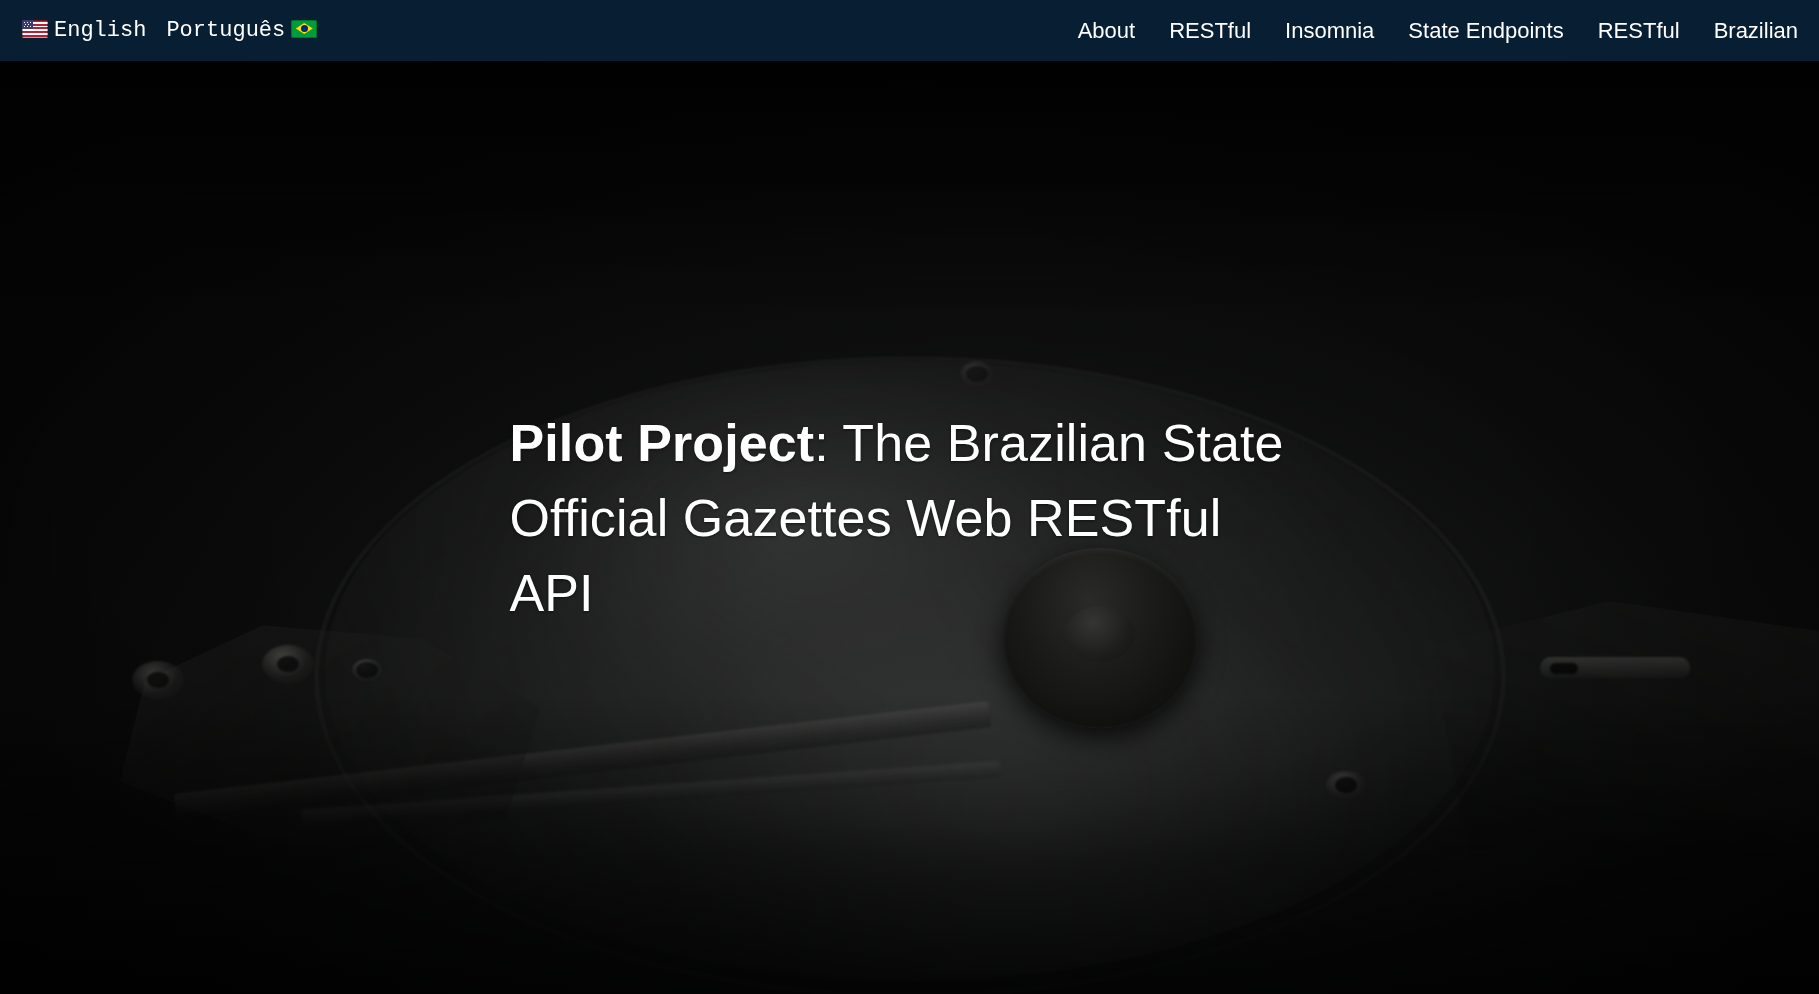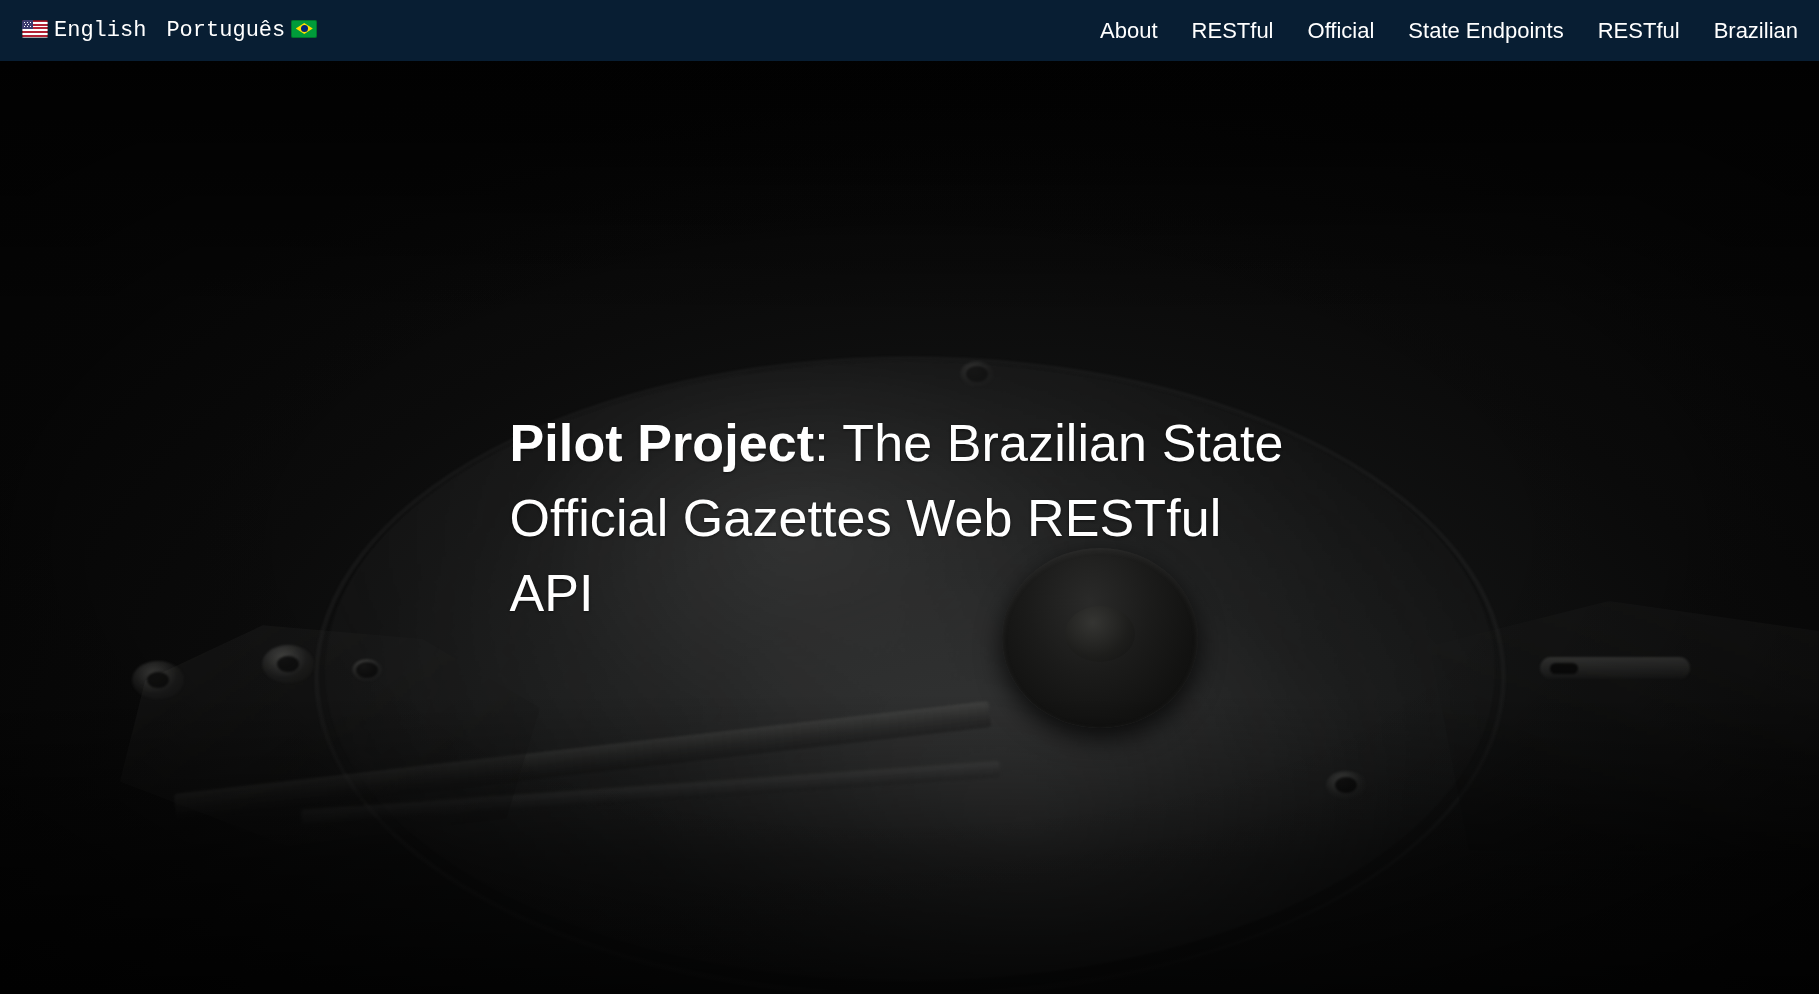--- a/index.html
+++ b/index.html
@@ -360,21 +360,21 @@
     <a class="lang-link" href="#">
       <span>Português</span>
       <span class="flag flag-br"></span>
     </a>
 
   </div>
 
   <div class="nav-links">
     <a class="nav-link" href="#">About</a>
     <a class="nav-link" href="#">RESTful</a>
-    <a class="nav-link" href="#">Official</a>
+    <a class="nav-link" href="#">Insomnia</a>
     <a class="nav-link" href="#">State Endpoints</a>
     <a class="nav-link" href="#">RESTful</a>
     <a class="nav-link" href="#">Brazilian</a>
   </div>
 
 </nav>
 
 <section class="hero">
 
   <div class="hdd-scene">

